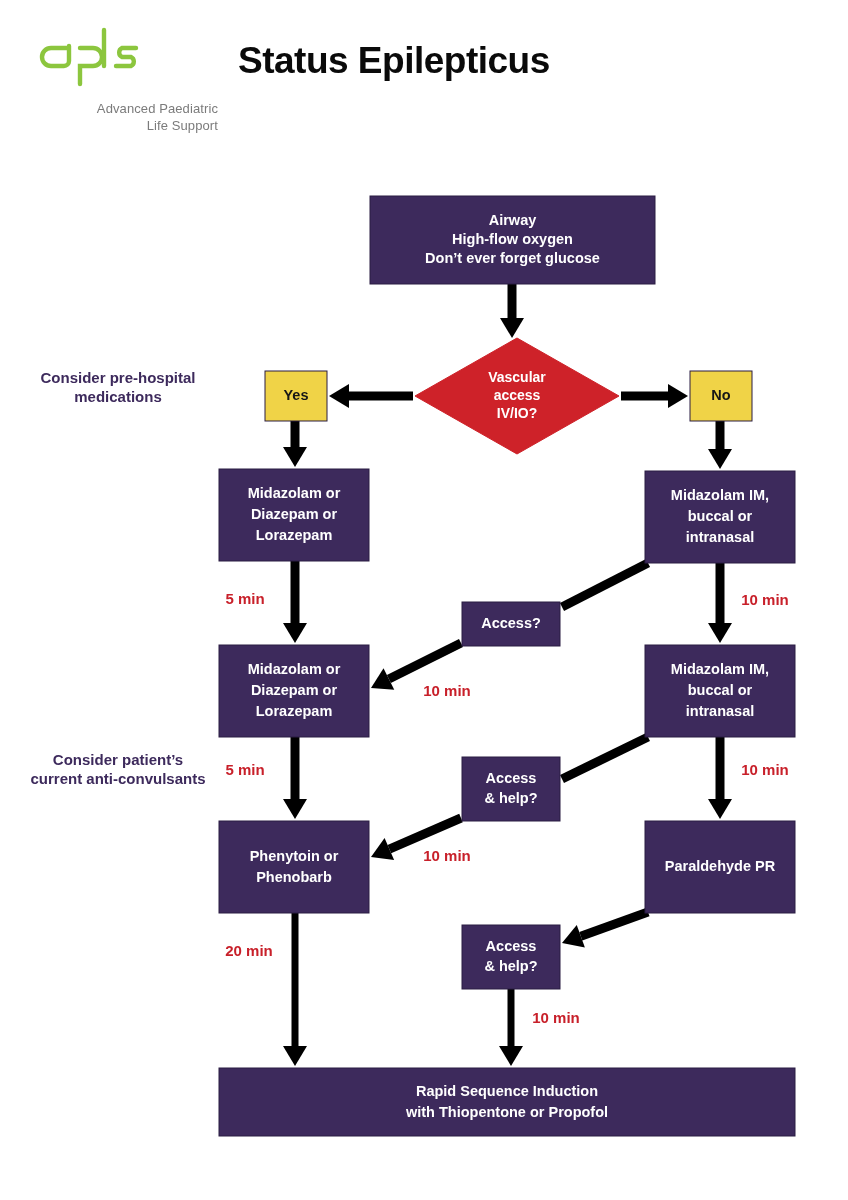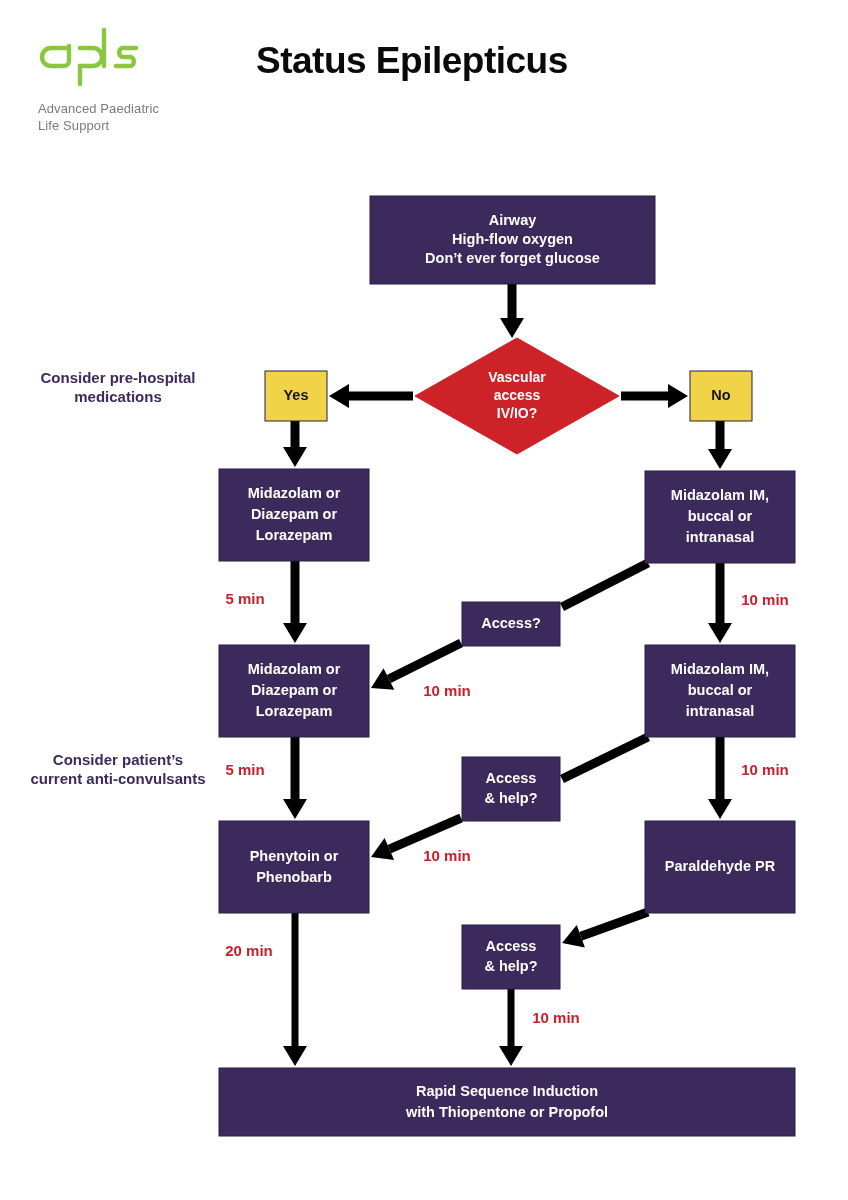--- a/index.html
+++ b/index.html
@@ -24,36 +24,37 @@
     position: absolute;
     left: 0; top: 0;
     width: 848px;
     height: 180px;
   }
   #logo-block {
     position: absolute;
     left: 38px;
     top: 24px;
     width: 180px;
+    text-align: right;
   }
   #logo-mark {
     display: block;
   }
   #logo-tagline {
     margin-top: 6px;
     font-family: "Liberation Sans", sans-serif;
     font-size: 13px;
     line-height: 17px;
     color: #7b7b7b;
     letter-spacing: 0.1px;
     white-space: pre-line;
   }
   #page-title {
     position: absolute;
-    left: 256px;
+    left: 238px;
     top: 40px;
     font-family: "Liberation Sans", sans-serif;
     font-size: 37px;
     font-weight: bold;
     color: #0a0a0a;
     letter-spacing: -0.5px;
     text-align: right;
   }
 
   

